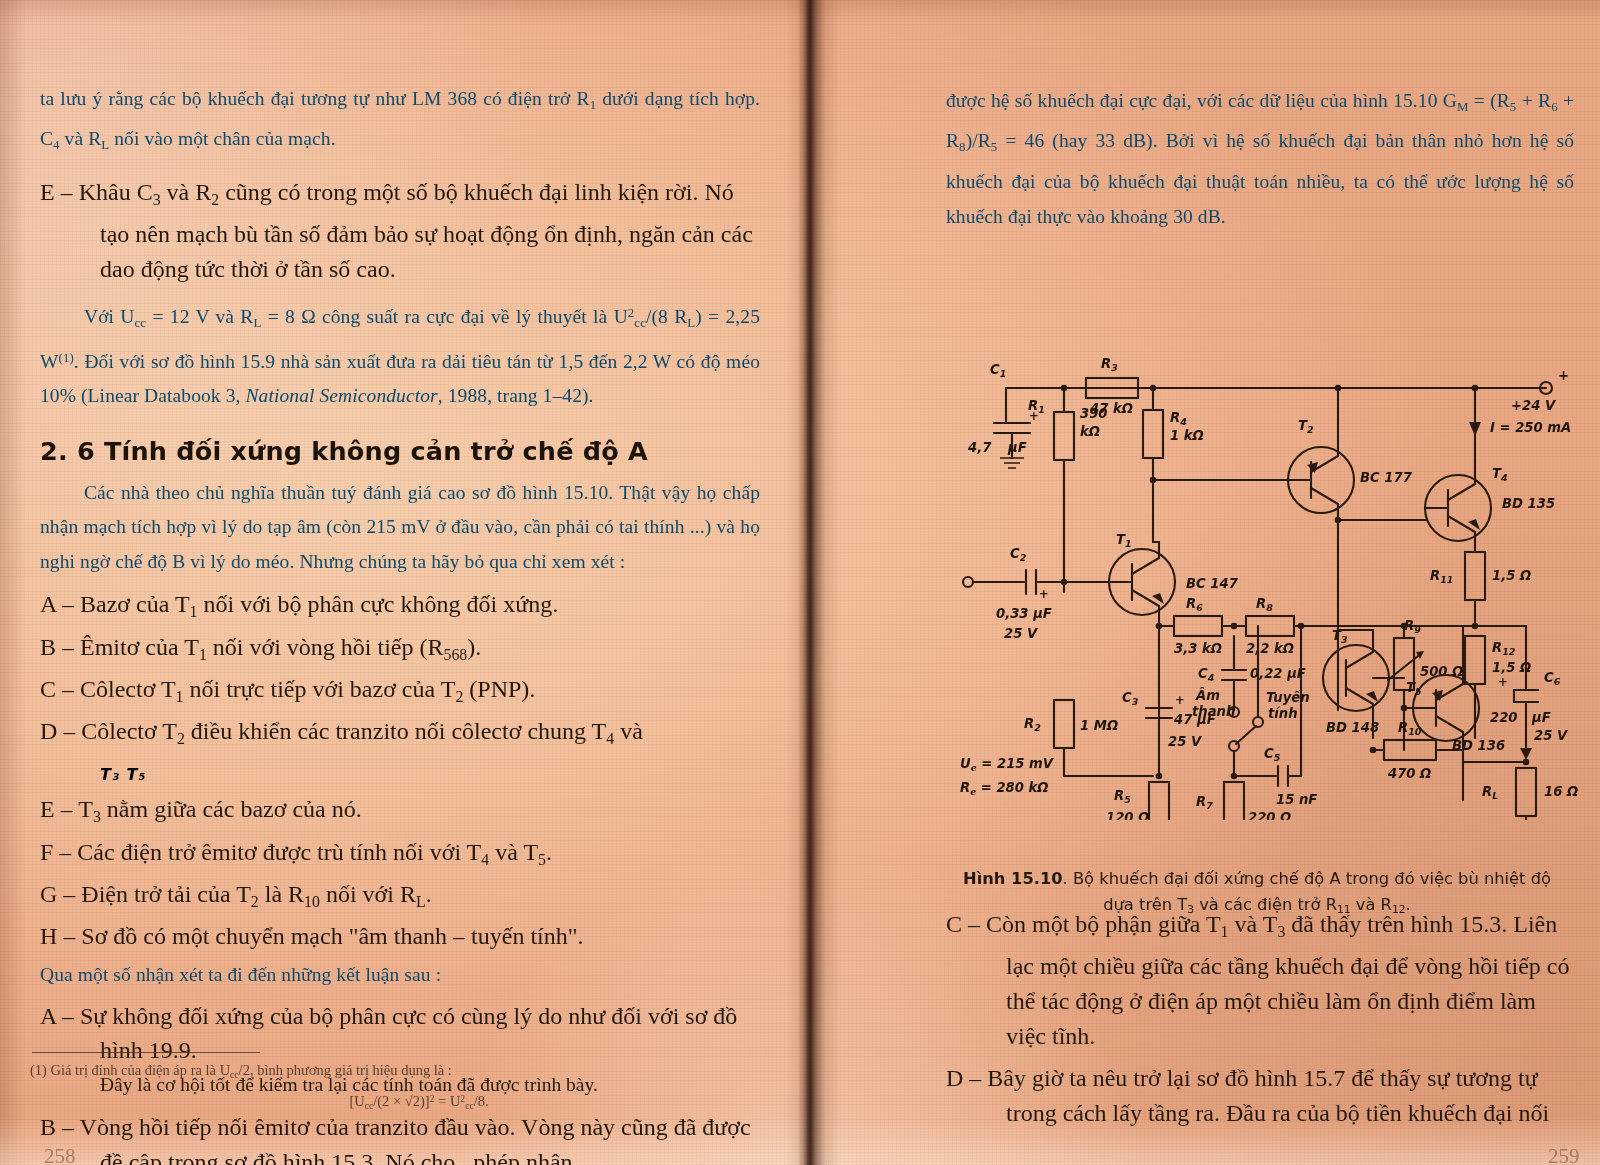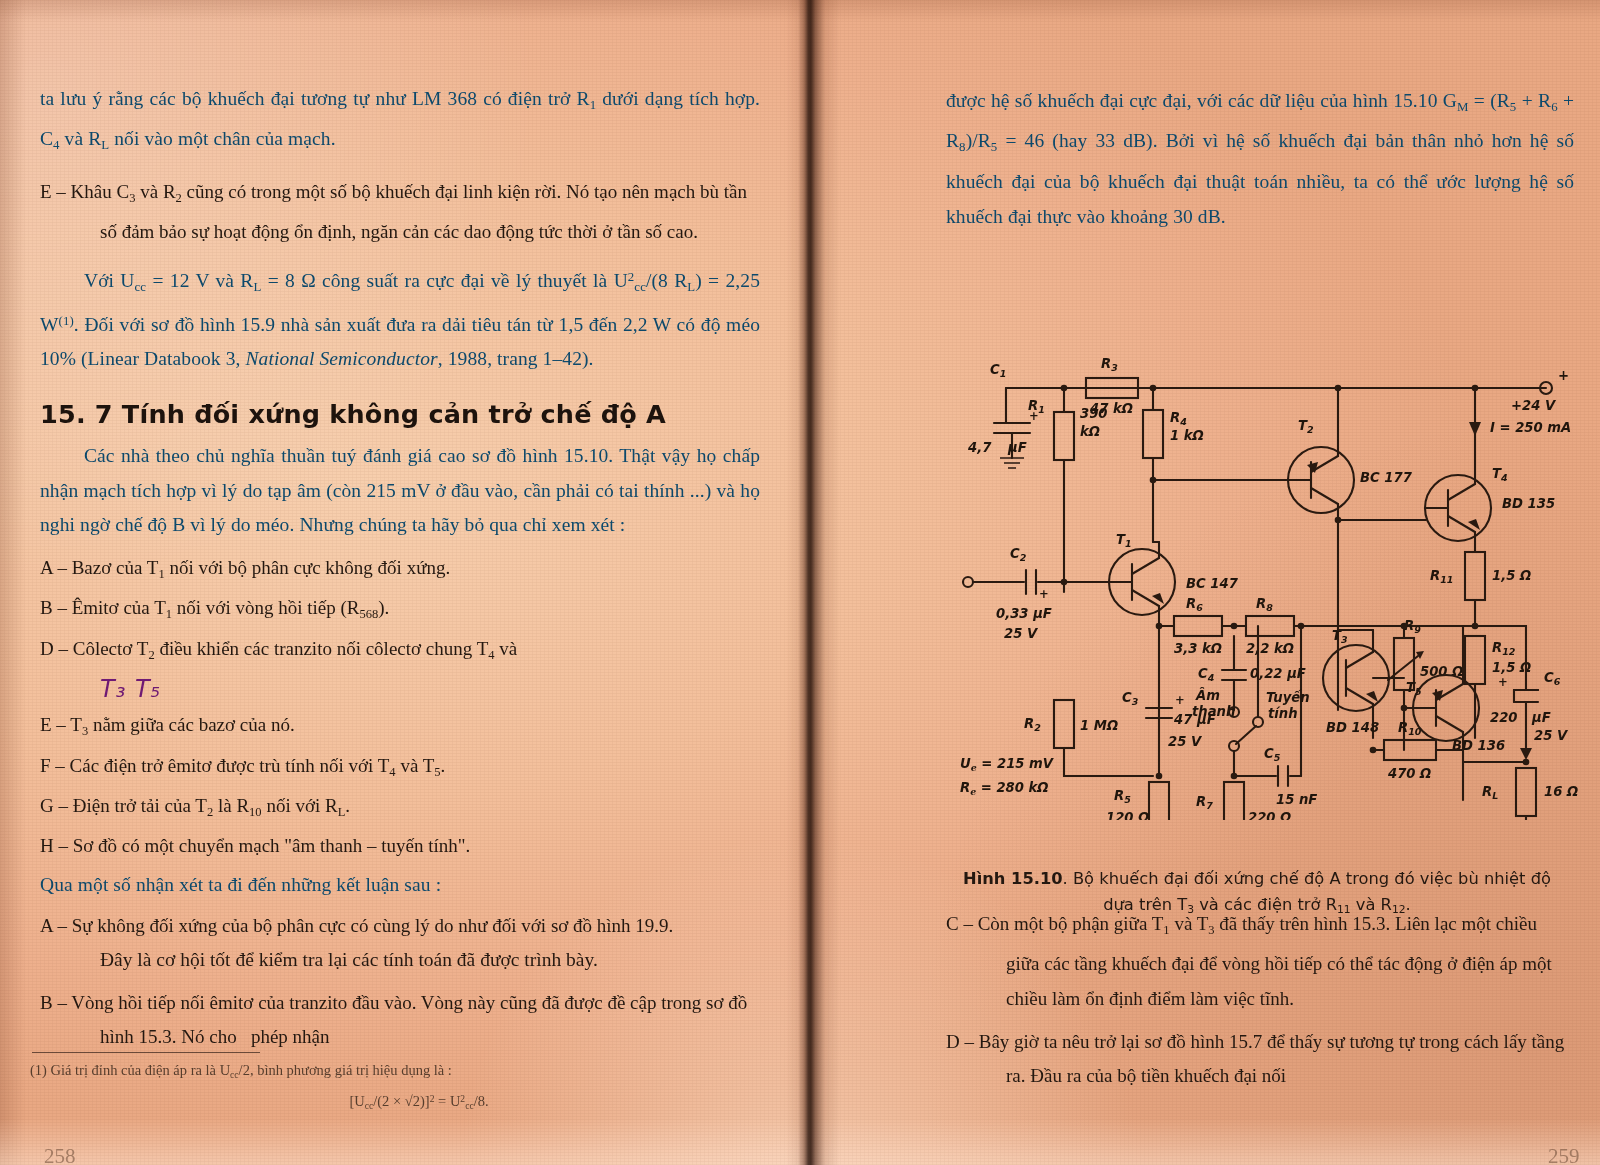--- a/index.html
+++ b/index.html
@@ -58,21 +58,21 @@
     margin:0 0 0 0;
     font-size:19.5px;line-height:34.6px;
     text-align:justify;text-justify:inter-word;
     letter-spacing:.1px;
     color:#0c4a6e;
   }
   p.bt.ind{text-indent:44px;}
   .hang{
     display:block;
     padding-left:60px;text-indent:-60px;
-    font-size:19px;line-height:34.6px;
+    font-size:24px;line-height:34.6px;
     margin:0;color:#241810;font-family:Liberation Serif, serif;
   }
   .hang2{
     display:block;padding-left:60px;text-indent:0;
     font-size:19.5px;line-height:34.6px;margin:0;color:#241810;
   }
   sub{font-size:.66em;vertical-align:-.3em;}
   sup{font-size:.66em;vertical-align:.45em;}
   .it{font-style:italic;margin-top:11px;}
   
@@ -90,23 +90,23 @@
     border-top:1.6px solid #4b3225;opacity:.8;
   }
   .fn{
     position:absolute;left:30px;top:1058px;width:740px;
     font-size:14.5px;line-height:24px;color:#4b3526;opacity:.92;
   }
   .fn .l2{display:block;padding-left:38px;text-align:center;}
   
   .hw{
     font-family:"DejaVu Sans", sans-serif;
-    font-weight:normal;font-style:italic;
-    color:#701a75;
-    font-size:24px;
+    font-weight:bold;font-style:italic;
+    color:#000000;
+    font-size:16px;
     letter-spacing:1px;
   }
   
   .pageno{
     position:absolute;bottom:-4px;font-size:21px;color:#6b4a35;opacity:.55;
     font-family:"Liberation Serif",serif;
   }
   
   #figwrap{position:absolute;left:946px;top:330px;width:640px;height:490px;}
   #figsvg{display:block;width:640px;height:490px;}
@@ -147,33 +147,36 @@
   <span class="hang">
     E – Khâu C<sub>3</sub> và R<sub>2</sub> cũng có trong một số bộ khuếch đại linh kiện rời. Nó tạo nên mạch bù tần số đảm bảo sự hoạt động ổn định, ngăn cản các dao động tức thời ở tần số cao.
   </span>
 
   <div style="height:10px"></div>
 
   <p class="bt ind">
     Với U<sub>cc</sub> = 12 V và R<sub>L</sub> = 8 Ω công suất ra cực đại về lý thuyết là U<sup>2</sup><sub>cc</sub>/(8 R<sub>L</sub>) = 2,25 W<sup>(1)</sup>. Đối với sơ đồ hình 15.9 nhà sản xuất đưa ra dải tiêu tán từ 1,5 đến 2,2 W có độ méo 10% (Linear Databook 3, <span class="it">National Semiconductor</span>, 1988, trang 1–42).
   </p>
 
-  <h2 class="sec">15. 7 Tính đối xứng không cản trở chế độ A</h2>
+  <h2 class="sec">2. 6 Tính đối xứng không cản trở chế độ A</h2>
 
   <p class="bt ind">
     Các nhà theo chủ nghĩa thuần tuý đánh giá cao sơ đồ hình 15.10. Thật vậy họ chấp nhận mạch tích hợp vì lý do tạp âm (còn 215 mV ở đầu vào, cần phải có tai thính ...) và họ nghi ngờ chế độ B vì lý do méo. Nhưng chúng ta hãy bỏ qua chỉ xem xét :
   </p>
 
   <div style="height:8px"></div>
 
   <span class="hang">
     A – Bazơ của T<sub>1</sub> nối với bộ phân cực không đối xứng.
   </span>
   <span class="hang">
     B – Êmitơ của T<sub>1</sub> nối với vòng hồi tiếp (R<sub>568</sub>).
+  </span>
+  <span class="hang">
+    C – Côlectơ T<sub>1</sub> nối trực tiếp với bazơ của T<sub>2</sub> (PNP).
   </span>
   <span class="hang">
     D – Côlectơ T<sub>2</sub> điều khiển các tranzito nối côlectơ chung T<sub>4</sub> và
   </span>
   <span class="hang2">
     <span class="hw">T₃ T₅</span>
   </span>
   <span class="hang">
     E – T<sub>3</sub> nằm giữa các bazơ của nó.
   </span>

